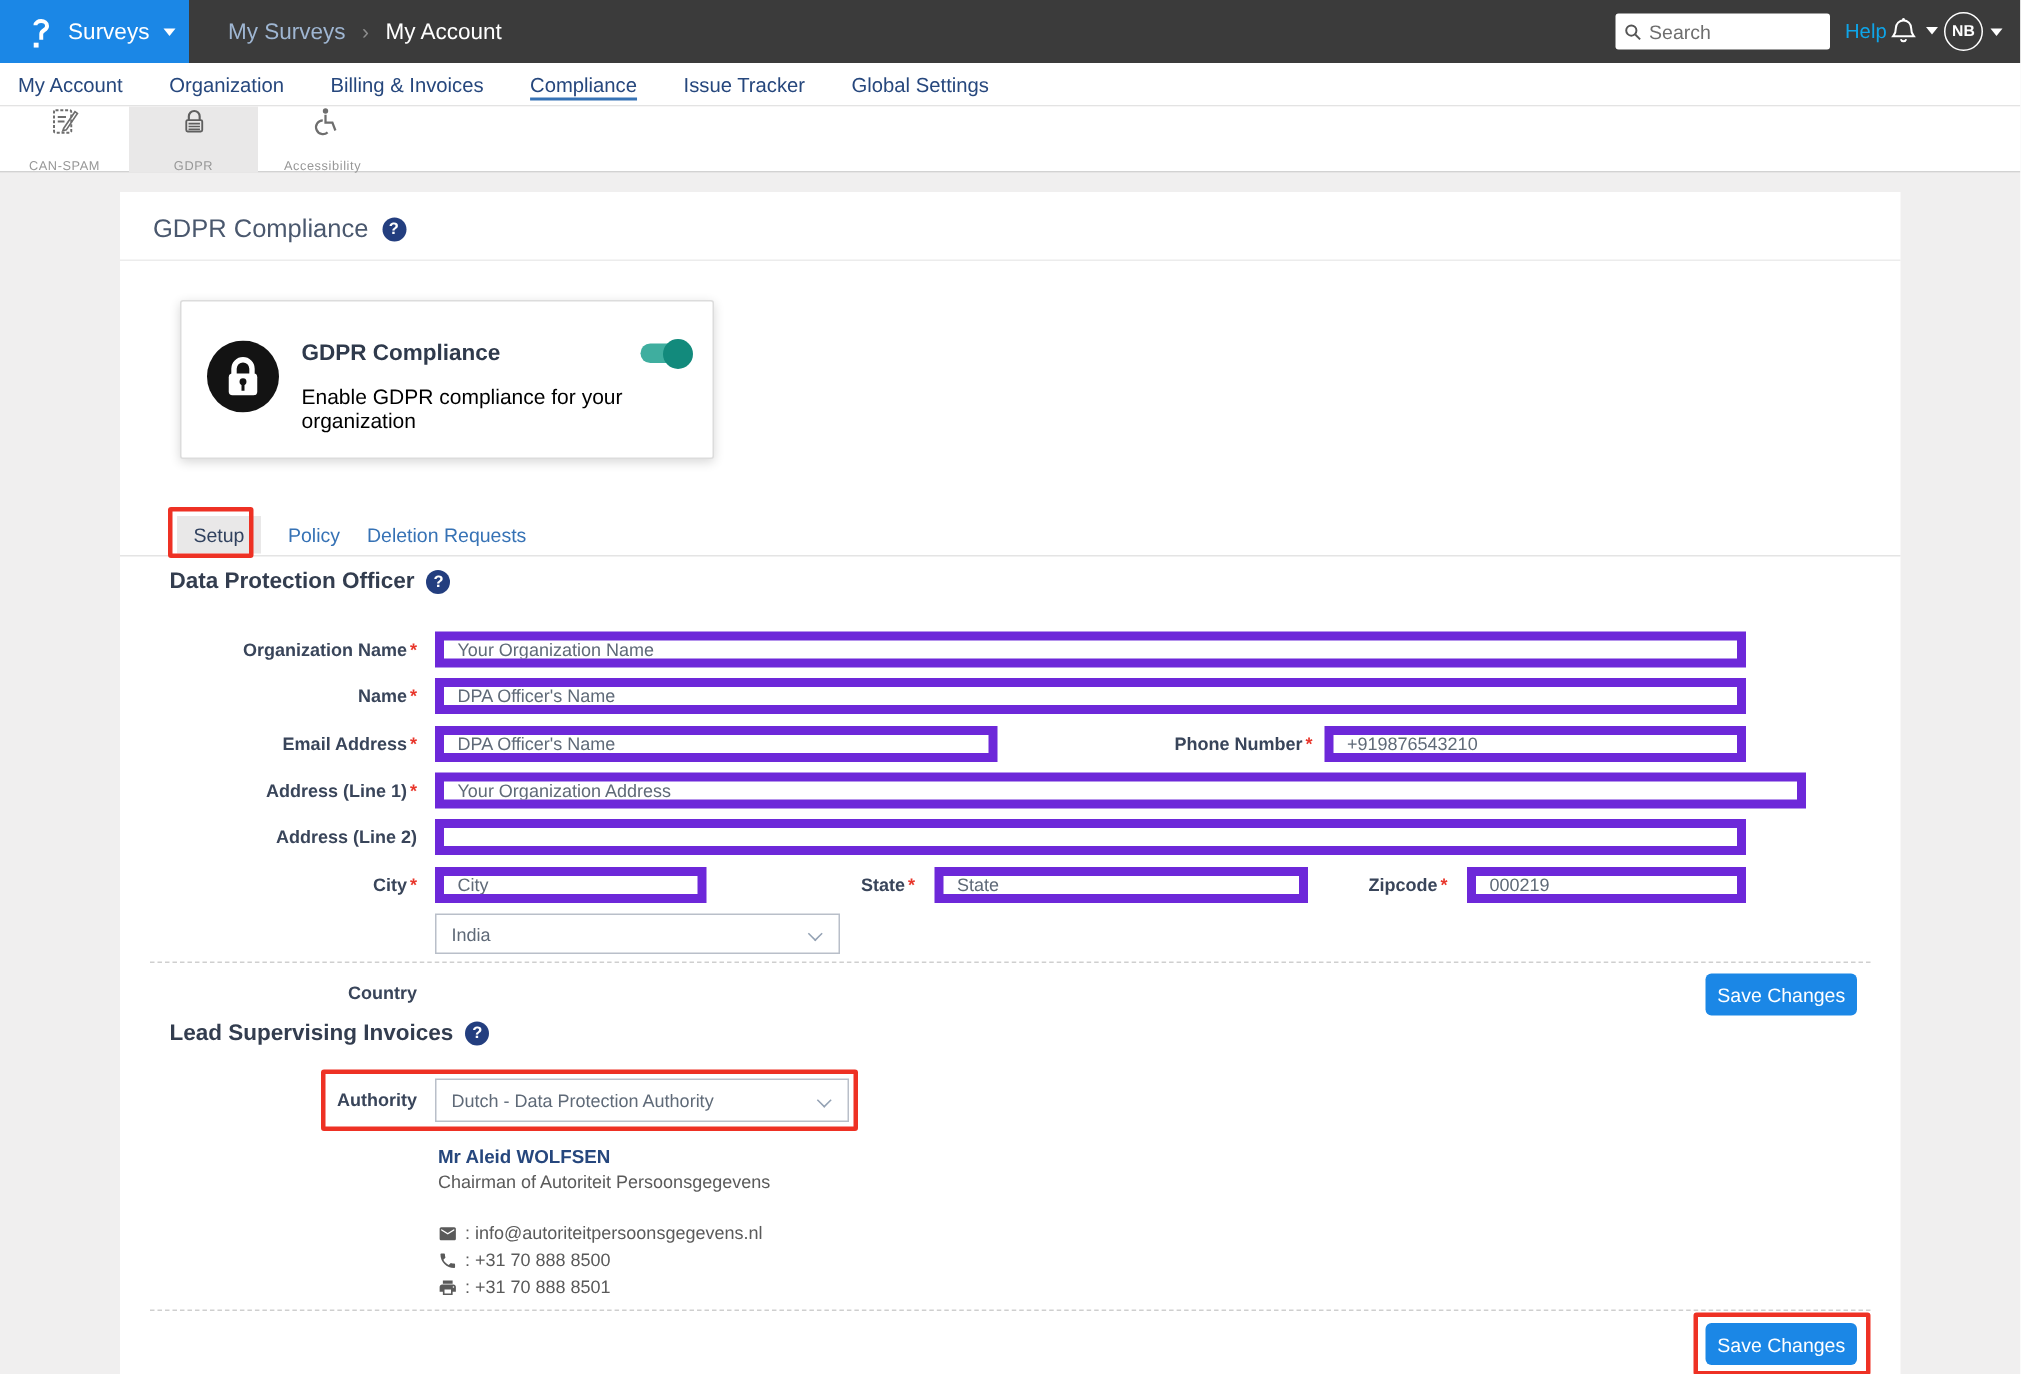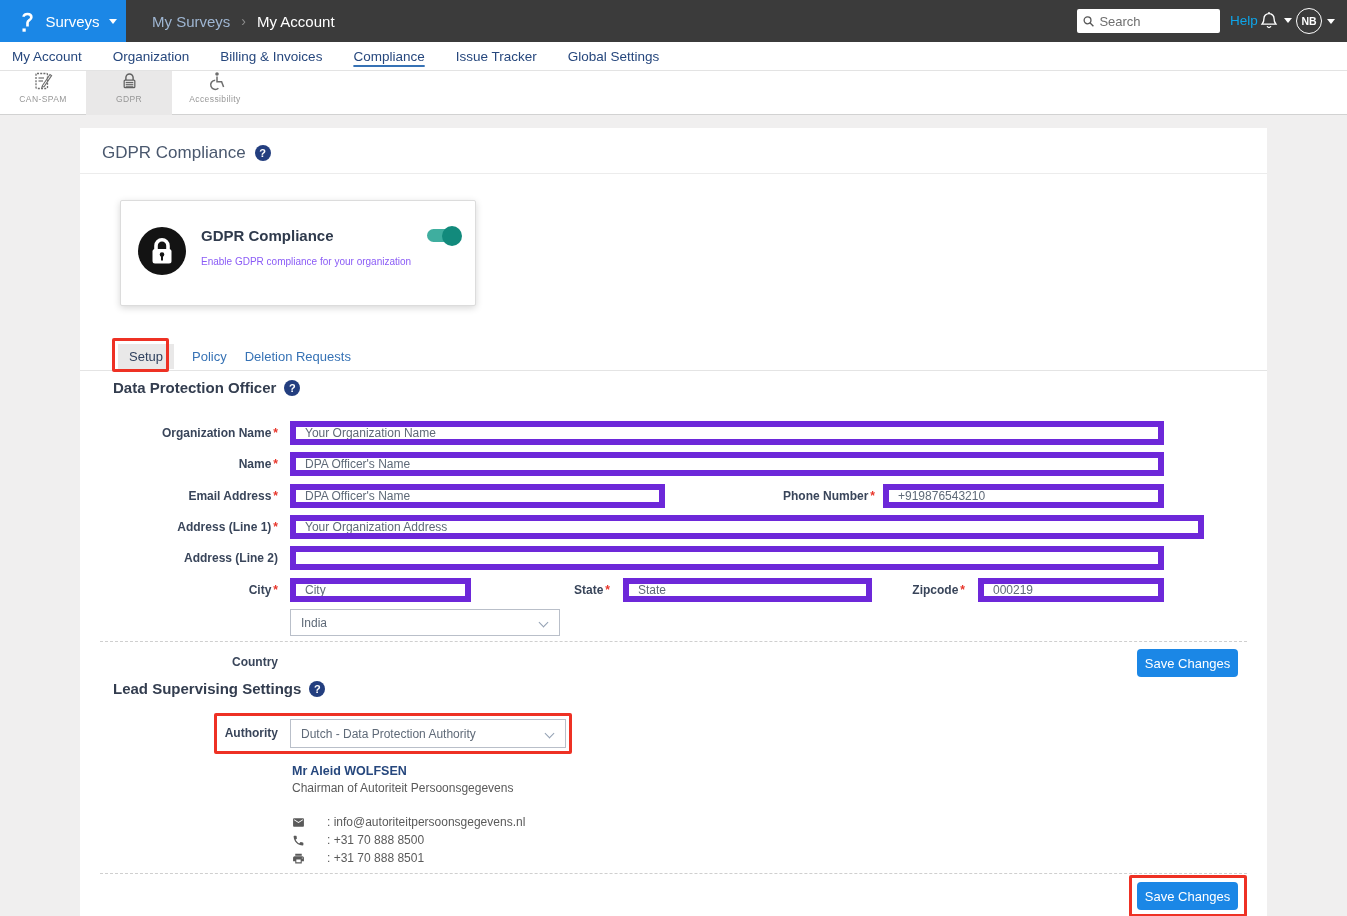--- a/index.html
+++ b/index.html
@@ -27,37 +27,37 @@
             font-size:10.5px; font-weight:bold; display:flex; align-items:center; justify-content:center; }
 
   
   .nav { position:absolute; top:42px; left:0; width:100%; height:29px; background:#fff; border-bottom:1px solid #e3e3e3;
          display:flex; align-items:center; padding-left:12px; gap:31px; }
   .nav-item { font-size:13.5px; color:#26477d; cursor:pointer; white-space:nowrap; }
   .nav-item.active { text-decoration:underline; text-decoration-color:#3672b5; text-decoration-thickness:2px; text-underline-offset:4px; }
 
   
   .iconband { position:absolute; top:71px; left:0; width:100%; height:44px; background:#fff; border-bottom:1px solid #d2d2d2; display:flex; }
-  .itab { width:86px; height:44px; display:flex; flex-direction:column; align-items:center; justify-content:flex-start; gap:3px; cursor:pointer; }
+  .itab { width:86px; height:44px; display:flex; flex-direction:column; align-items:center; justify-content:space-between; gap:3px; cursor:pointer; }
   .itab.active { background:#e9e8e8; }
   .itab-label { font-size:8.5px; color:#979797; letter-spacing:.4px; }
 
   
   .panel { position:absolute; left:80px; top:128px; width:1187px; height:788px; background:#fff; }
   .page-title-row { position:absolute; left:22px; top:15px; display:flex; align-items:center; gap:9px; }
   .page-title { font-size:17px; color:#4a586e; }
   .title-divider { position:absolute; left:0; right:0; top:45px; border-top:1px solid #ececec; }
   .help { width:16px; height:16px; border-radius:50%; background:#233e7f; color:#fff; font-size:11px; font-weight:bold;
           display:inline-flex; align-items:center; justify-content:center; cursor:pointer; flex:0 0 auto; }
 
   .gdpr-card { position:absolute; left:40px; top:72px; width:356px; height:106px; background:#fff;
                border:1px solid #dcdcdc; border-radius:2px; box-shadow:0 2px 7px rgba(0,0,0,.16); }
   .lock-badge { position:absolute; left:17px; top:26px; width:48px; height:48px; }
   .card-title { position:absolute; left:80px; top:26px; font-size:15px; font-weight:bold; color:#2f3a4c; }
-  .card-sub { position:absolute; left:80px; top:55px; font-size:10px; color:#8b5cf6; }
+  .card-sub { position:absolute; left:80px; top:55px; font-size:14px; color:#000000; }
   .toggle { position:absolute; right:16px; top:28px; width:32px; height:13px; border-radius:7px; background:#3fae9f; cursor:pointer; }
   .toggle-knob { position:absolute; right:-3px; top:-3.5px; width:20px; height:20px; border-radius:50%; background:#128a7c; }
 
   .tabs { position:absolute; left:38px; top:216px; display:flex; align-items:center; gap:18px; }
   .tab { font-size:13px; color:#3672b5; cursor:pointer; }
   .tab.active { background:#e9e8e8; color:#30415e; padding:5px 11px; }
   .tabs-divider { position:absolute; left:0; right:0; top:242px; border-top:1px solid #e4e4e4; }
 
   .sec-head { position:absolute; display:flex; align-items:center; gap:8px; }
   .sec-head .txt { font-size:15px; font-weight:bold; color:#333d4f; }
@@ -75,21 +75,21 @@
   .chev { position:absolute; right:12px; width:7px; height:7px; border-right:1.5px solid #93a1b3; border-bottom:1.5px solid #93a1b3;
           transform:rotate(45deg); }
   .dash { position:absolute; left:20px; right:20px; border-top:1px dashed #cfcfcf; }
   .save { position:absolute; width:101px; height:28px; background:#1b87e6; color:#fff; font-size:13px; border:none;
           border-radius:4px; cursor:pointer; font-family:inherit; }
 
   .contact { position:absolute; left:212px; top:636px; font-size:12px; color:#5a5a5a; }
   .contact .cname { font-size:12.5px; font-weight:bold; color:#26477d; }
   .contact .crole { margin-top:3px; }
   .contact .clines { margin-top:20px; display:flex; flex-direction:column; gap:4px; }
-  .cline { display:flex; align-items:center; gap:22px; }
+  .cline { display:flex; align-items:center; gap:5px; }
 
   .anno { position:absolute; border:3px solid #ee3124; border-radius:2px; pointer-events:none; }
 </style>
 </head>
 <body>
 
 <div class="screen">
 
   <div class="topbar">
     <div class="brand">
@@ -249,21 +249,21 @@
     </div>
     <div class="select" style="left:210px; top:481px; width:270px; height:27px;">
       <span>India</span>
       <span class="chev"></span>
     </div>
 
     <div class="dash" style="top:513px;"></div>
     <button class="save" style="left:1057px; top:521px;">Save Changes</button>
 
     <div class="sec-head" style="left:33px; top:552px;">
-      <span class="txt">Lead Supervising Settings</span>
+      <span class="txt">Lead Supervising Invoices</span>
       <span class="help">?</span>
     </div>
 
     <div class="flabel" style="left:8px; top:598px; width:190px;">
       <span>Authority</span>
     </div>
     <div class="select" style="left:210px; top:591px; width:276px; height:29px;">
       <span>Dutch - Data Protection Authority</span>
       <span class="chev"></span>
     </div>

